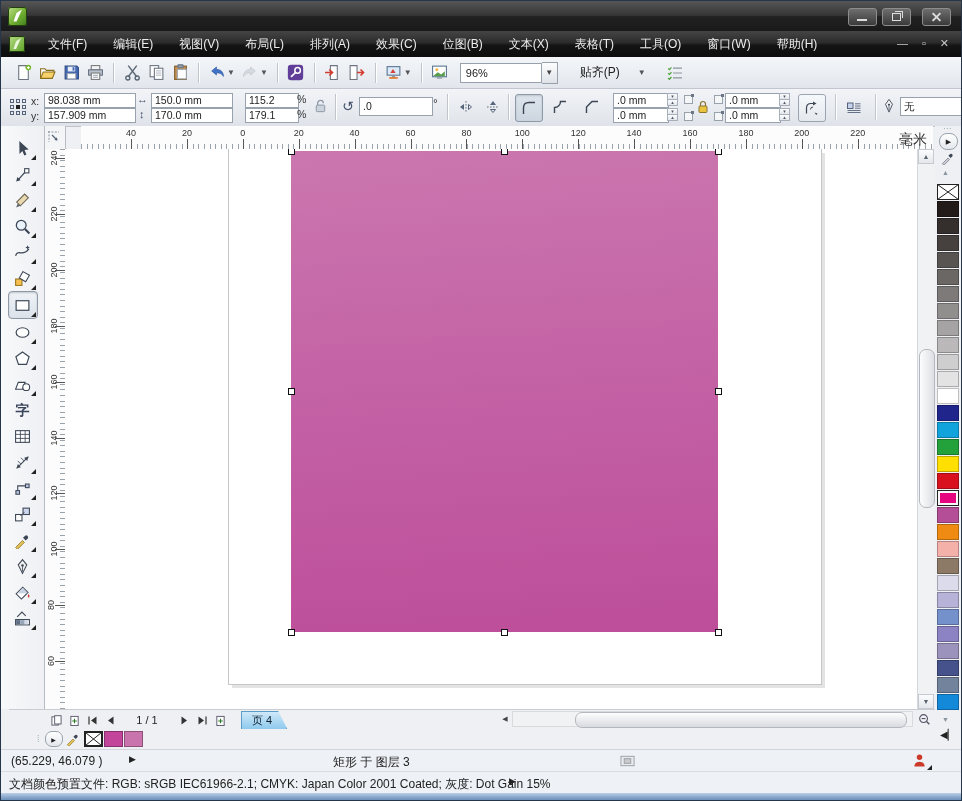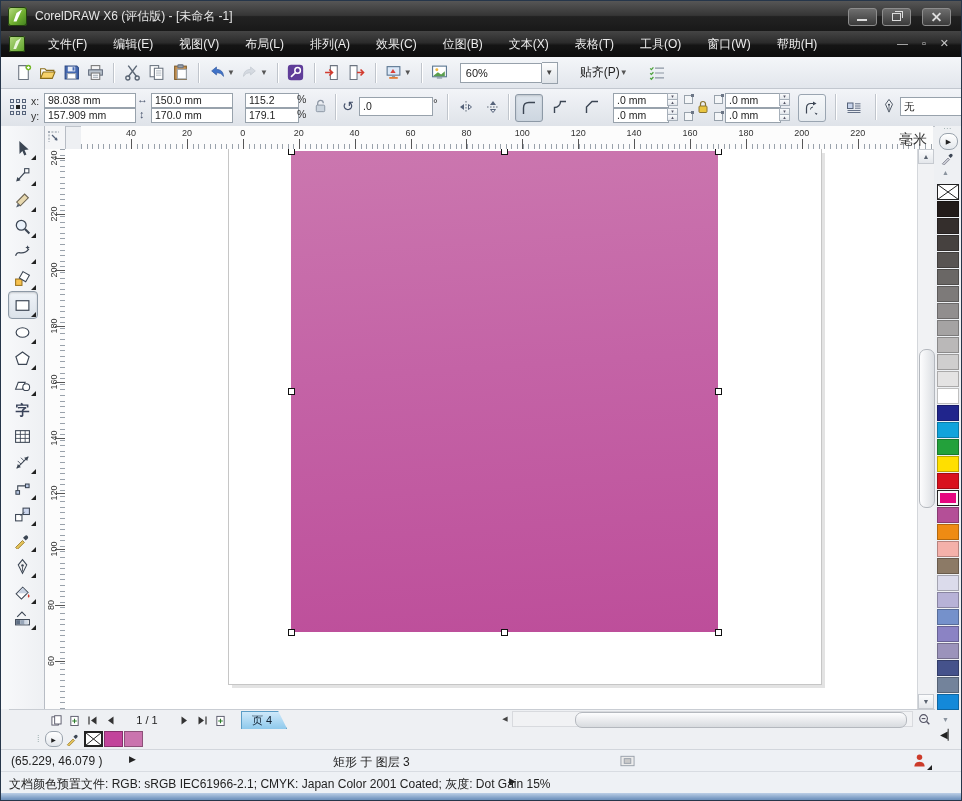--- a/index.html
+++ b/index.html
@@ -43,21 +43,21 @@
   .tbtn{width:24px;height:24px;display:flex;align-items:center;justify-content:center;cursor:default;}
   .tbtn svg{width:17px;height:17px;}
   .tbtn.dim{opacity:.55;}
   .tdrop{font-size:8px;color:#555;padding:0 3px 0 0;margin-left:-2px;cursor:default;}
   .tsep{width:1px;height:20px;background:#c0c5cc;margin:0 6px;box-shadow:1px 0 0 #fff;}
   .combo{display:flex;align-items:center;margin-left:8px;}
   .combo .cfield{width:70px;height:18px;background:#fff;border:1px solid #97a1ab;
      font-size:11px;line-height:18px;padding:0 5px;color:#222;}
   .combo .cbtn{width:15px;height:20px;border:1px solid #97a1ab;border-left:none;
      background:linear-gradient(#fdfdfd,#dfe3e8);font-size:8px;color:#444;text-align:center;line-height:20px;cursor:default;}
-  .snap{margin-left:22px;font-size:12px;color:#222;display:flex;align-items:center;gap:0;cursor:default;}
+  .snap{margin-left:22px;font-size:12px;color:#222;display:flex;align-items:center;gap:18px;cursor:default;}
   .snap .arr{font-size:8px;color:#555;}
   .optbtn{margin-left:18px;width:22px;height:22px;display:flex;align-items:center;justify-content:center;cursor:default;}
   .optbtn svg{width:16px;height:16px;}
   
   .propbar{position:absolute;left:0;top:88px;width:100%;height:37px;
     background:linear-gradient(#f2f4f8,#dfe3e9);border-bottom:1px solid #bfc4cb;font-size:11px;color:#222;}
   .pfield{position:absolute;height:13px;background:#fff;border:1px solid #98a2ac;
     line-height:13px;padding:0 3px;font-size:10.5px;white-space:nowrap;}
   .plab{position:absolute;font-size:10.5px;color:#333;}
   .psep{position:absolute;top:5px;width:1px;height:26px;background:#c0c5cc;box-shadow:1px 0 0 #fff;}
@@ -173,21 +173,20 @@
   .bottomedge{position:absolute;left:0;top:792px;width:100%;height:9px;
     background:linear-gradient(#bccfe6,#7b9cc4 60%,#5d82ad);}
 </style>
 </head>
 <body>
 
 <div id="app">
 
   <div class="titlebar">
     <span class="applogo icon"></span>
-    <span class="wtitle">CorelDRAW X6 (评估版) - [未命名 -1]</span>
     <div class="winbtns">
       <div class="wbtn">
           <i class="g-min"></i>
         </div>
       <div class="wbtn">
           <i class="g-rest"></i>
         </div>
       <div class="wbtn gap">
           <i class="g-x1"></i>
           <i class="g-x2"></i>
@@ -307,21 +306,21 @@
         <span class="tbtn icon">
           <svg viewBox="0 0 16 16">
             <rect x="1.5" y="2" width="13" height="10" fill="#fff" stroke="#56728e"></rect>
             <circle cx="5.5" cy="5.5" r="1.4" fill="#f0b73c"></circle>
             <path d="M2.5 10.8l4-3 3 2 3.5-3v4.7h-10.5z" fill="#5a9e4d"></path>
             <rect x="5.5" y="12.2" width="5" height="1.7" fill="#9aa6b2"></rect>
           </svg>
         </span>
       </span>
     <span class="combo">
-      <span class="cfield">60%</span>
+      <span class="cfield">96%</span>
       <span class="cbtn">▼</span>
     </span>
     <span class="snap">
       <span>贴齐(P)</span>
       <span class="arr">▼</span>
     </span>
     <span class="optbtn icon">
       <svg viewBox="0 0 16 16">
           <path d="M6 3.2h9M6 8h9M6 12.8h9" stroke="#8b95a2" stroke-width="1.2"></path>
           <path d="M1.2 3.4l1.2 1.2 2-2.2M1.2 8.2l1.2 1.2 2-2.2M1.2 13l1.2 1.2 2-2.2" fill="none" stroke="#4ea33c" stroke-width="1.3"></path>

